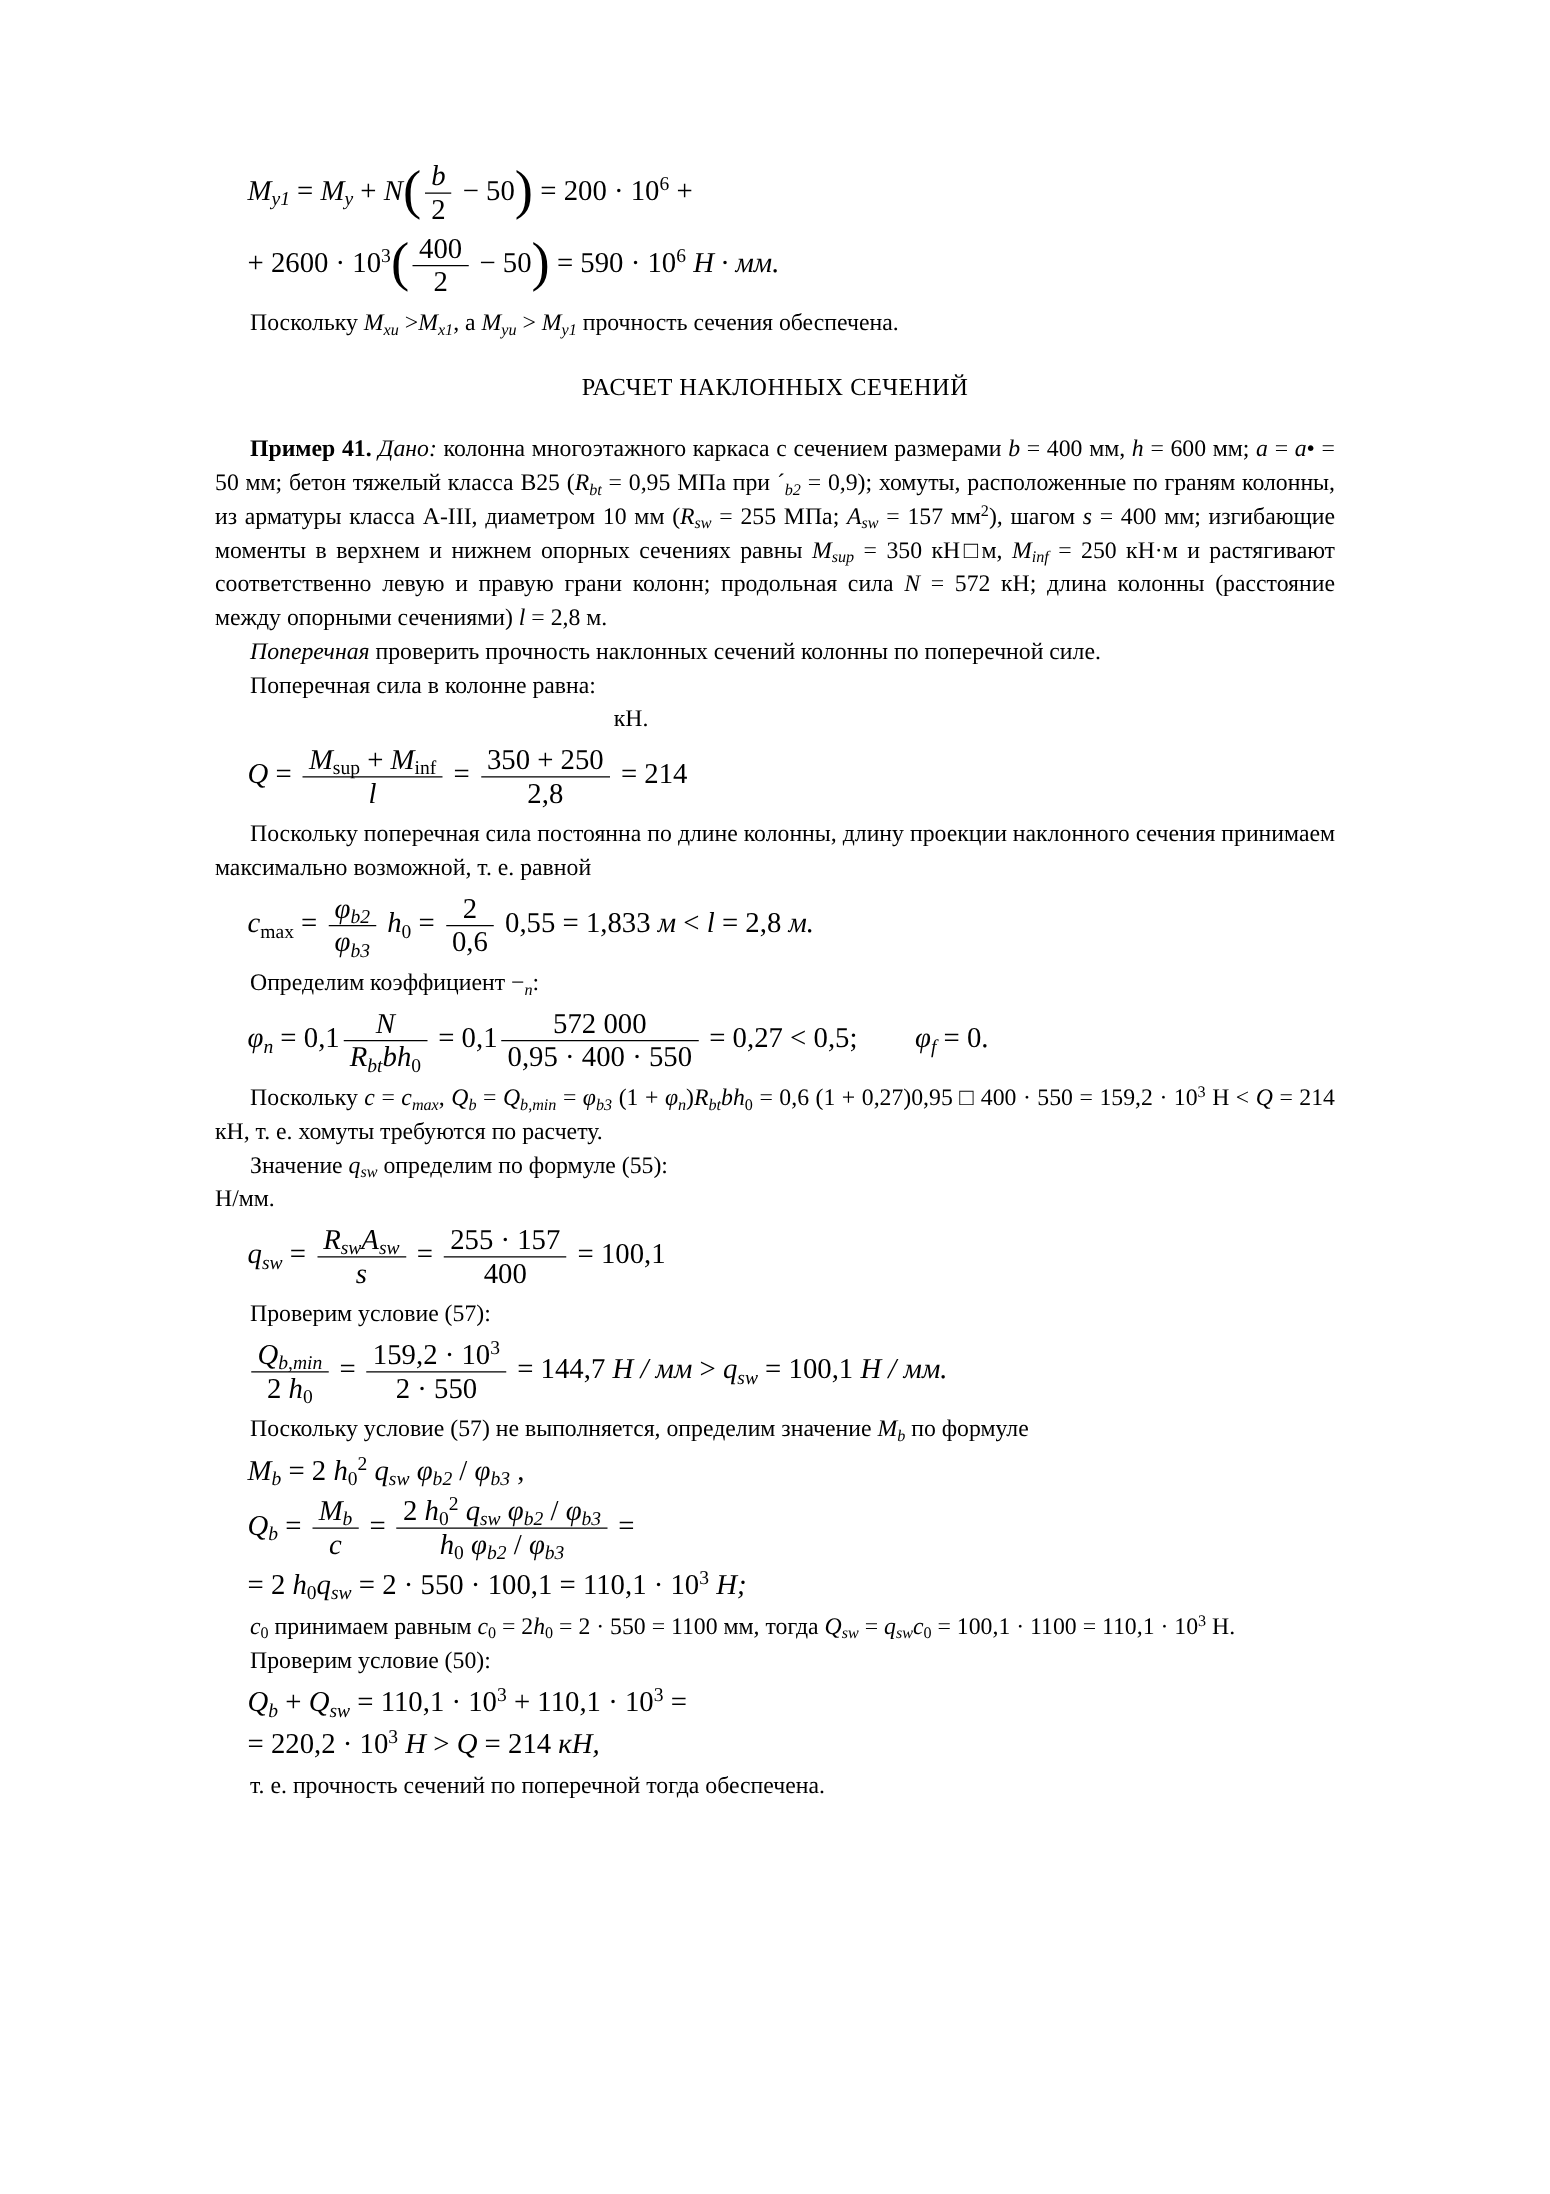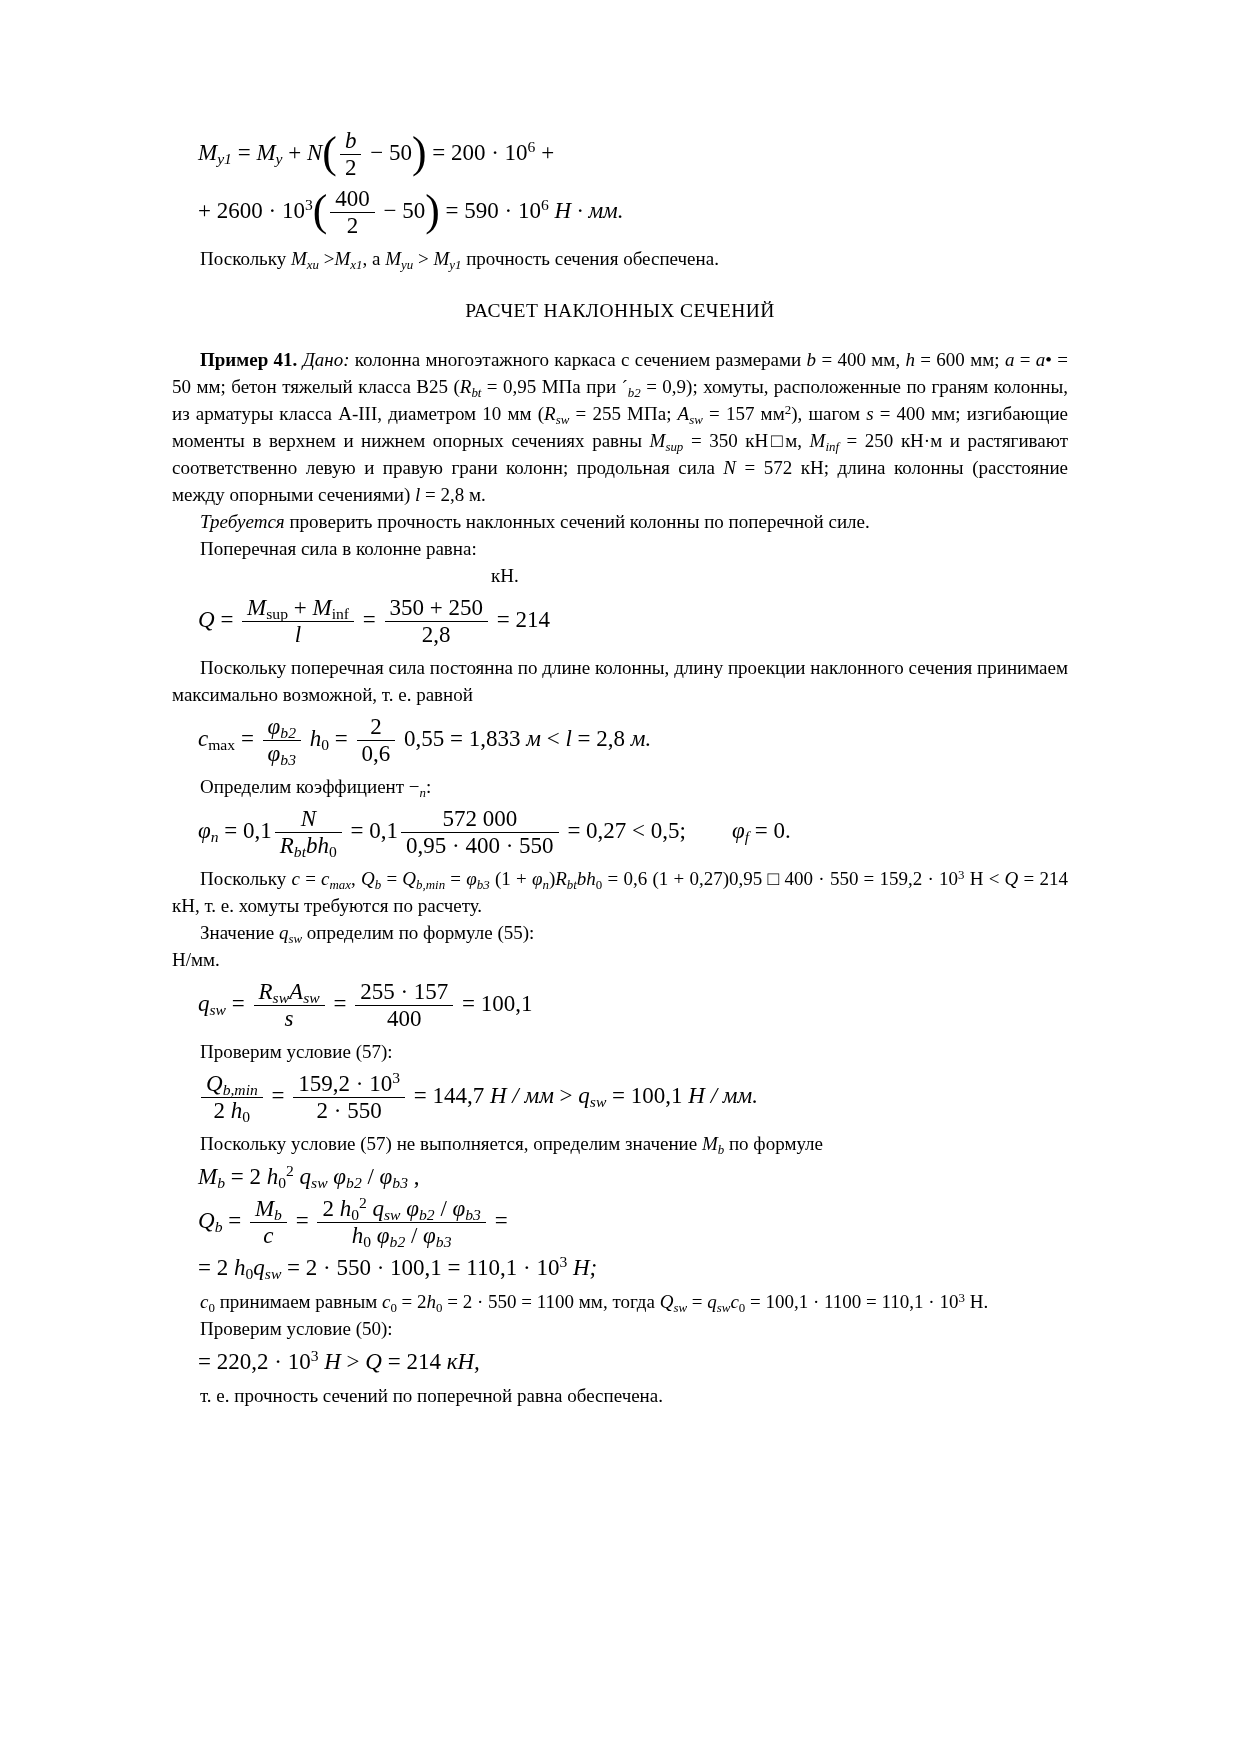--- a/index.html
+++ b/index.html
@@ -43,21 +43,21 @@
 <div class="page">
 
   <div class="formula"><span class="st-i">M</span><span class="st-sub st-i">y1</span><span> = </span><span class="st-i">M</span><span class="st-sub st-i">y</span><span> + </span><span class="st-i">N</span><span class="bigp">(</span><span class="frac"><span class="num"><span class="st-i">b</span></span><span class="den"><span>2</span></span></span><span> − 50</span><span class="bigp">)</span><span> = 200 · 10</span><span class="st-sup">6</span><span> +</span></div>
   <div class="formula"><span>+ 2600 · 10</span><span class="st-sup">3</span><span class="bigp">(</span><span class="frac"><span class="num"><span>400</span></span><span class="den"><span>2</span></span></span><span> − 50</span><span class="bigp">)</span><span> = 590 · 10</span><span class="st-sup">6</span><span>  </span><span class="st-i">Н · мм.</span></div>
 
   <p class="ind"><span>Поскольку </span><span class="st-i">M</span><span class="st-sub st-i">xu</span><span> &gt;</span><span class="st-i">M</span><span class="st-sub st-i">x1</span><span>, а </span><span class="st-i">M</span><span class="st-sub st-i">yu</span><span> &gt; </span><span class="st-i">M</span><span class="st-sub st-i">y1</span><span> прочность сечения обеспечена.</span></p>
 
   <h2 class="heading">РАСЧЕТ НАКЛОННЫХ СЕЧЕНИЙ</h2>
 
   <p class="ind"><span class="st-b">Пример 41. </span><span class="st-i">Дано:</span><span> колонна многоэтажного каркаса с сечением размерами </span><span class="st-i">b</span><span> = 400 мм, </span><span class="st-i">h</span><span> = 600 мм; </span><span class="st-i">a</span><span> = </span><span class="st-i">a</span><span>•</span><span> = 50 мм; бетон тяжелый класса В25 (</span><span class="st-i">R</span><span class="st-sub st-i">bt</span><span> = 0,95 МПа при </span><span>´</span><span class="st-sub st-i">b2</span><span> = 0,9); хомуты, расположенные по граням колонны, из арматуры класса А-III, диаметром 10 мм (</span><span class="st-i">R</span><span class="st-sub st-i">sw</span><span> = 255 МПа; </span><span class="st-i">A</span><span class="st-sub st-i">sw</span><span> = 157 мм</span><span class="st-sup">2</span><span>), шагом </span><span class="st-i">s</span><span> = 400 мм; изгибающие моменты в верхнем и нижнем опорных сечениях равны </span><span class="st-i">M</span><span class="st-sub st-i">sup</span><span> = 350 кН□м, </span><span class="st-i">M</span><span class="st-sub st-i">inf</span><span> = 250 кН·м и растягивают соответственно левую и правую грани колонн; продольная сила </span><span class="st-i">N</span><span> = 572 кН; длина колонны (расстояние между опорными сечениями) </span><span class="st-i">l</span><span> = 2,8 м.</span></p>
-  <p class="ind"><span class="st-i">Требуется</span><span> проверить прочность наклонных сечений колонны по поперечной силе.</span></p>
+  <p class="ind"><span class="st-i">Поперечная</span><span> проверить прочность наклонных сечений колонны по поперечной силе.</span></p>
   <p class="ind"><span>Поперечная сила в колонне равна:</span></p>
 
   <div class="unit unit-kn">кН.</div>
   <div class="formula"><span class="st-i">Q</span><span> = </span><span class="frac"><span class="num"><span class="st-i">M</span><span class="st-sub">sup</span><span> + </span><span class="st-i">M</span><span class="st-sub">inf</span></span><span class="den"><span class="st-i">l</span></span></span><span> = </span><span class="frac"><span class="num"><span>350 + 250</span></span><span class="den"><span>2,8</span></span></span><span> = 214</span></div>
 
   <p class="ind"><span>Поскольку поперечная сила постоянна по длине колонны, длину проекции наклонного сечения принимаем максимально возможной, т. е. равной</span></p>
   <div class="formula"><span class="st-i">c</span><span class="st-sub">max</span><span> = </span><span class="frac"><span class="num"><span class="st-i">φ</span><span class="st-sub st-i">b2</span></span><span class="den"><span class="st-i">φ</span><span class="st-sub st-i">b3</span></span></span><span> </span><span class="st-i">h</span><span class="st-sub">0</span><span> = </span><span class="frac"><span class="num"><span>2</span></span><span class="den"><span>0,6</span></span></span><span> 0,55 = 1,833 </span><span class="st-i">м</span><span> &lt; </span><span class="st-i">l</span><span> = 2,8 </span><span class="st-i">м.</span></div>
 
   <p class="ind"><span>Определим коэффициент −</span><span class="st-sub st-i">n</span><span>:</span></p>
   <div class="formula"><span class="st-i">φ</span><span class="st-sub st-i">n</span><span> = 0,1</span><span class="frac"><span class="num"><span class="st-i">N</span></span><span class="den"><span class="st-i">R</span><span class="st-sub st-i">bt</span><span class="st-i">b</span><span class="st-i">h</span><span class="st-sub">0</span></span></span><span> = 0,1</span><span class="frac"><span class="num"><span>572 000</span></span><span class="den"><span>0,95 · 400 · 550</span></span></span><span> = 0,27 &lt; 0,5;</span><span>  </span><span class="st-i">φ</span><span class="st-sub st-i">f</span><span> = 0.</span></div>
@@ -73,17 +73,18 @@
 
   <p class="ind"><span>Поскольку условие (57) не выполняется, определим значение </span><span class="st-i">M</span><span class="st-sub st-i">b</span><span> по формуле</span></p>
   <div class="formula"><span class="st-i">M</span><span class="st-sub st-i">b</span><span> = 2 </span><span class="st-i">h</span><span class="st-sub">0</span><span class="st-sup">2</span><span> </span><span class="st-i">q</span><span class="st-sub st-i">sw</span><span> </span><span class="st-i">φ</span><span class="st-sub st-i">b2</span><span> / </span><span class="st-i">φ</span><span class="st-sub st-i">b3</span><span> ,</span></div>
 
   <div class="formula"><span class="st-i">Q</span><span class="st-sub st-i">b</span><span> = </span><span class="frac"><span class="num"><span class="st-i">M</span><span class="st-sub st-i">b</span></span><span class="den"><span class="st-i">c</span></span></span><span> = </span><span class="frac"><span class="num"><span>2 </span><span class="st-i">h</span><span class="st-sub">0</span><span class="st-sup">2</span><span> </span><span class="st-i">q</span><span class="st-sub st-i">sw</span><span> </span><span class="st-i">φ</span><span class="st-sub st-i">b2</span><span> / </span><span class="st-i">φ</span><span class="st-sub st-i">b3</span></span><span class="den"><span class="st-i">h</span><span class="st-sub">0</span><span> </span><span class="st-i">φ</span><span class="st-sub st-i">b2</span><span> / </span><span class="st-i">φ</span><span class="st-sub st-i">b3</span></span></span><span> =</span></div>
   <div class="formula"><span>= 2 </span><span class="st-i">h</span><span class="st-sub">0</span><span class="st-i">q</span><span class="st-sub st-i">sw</span><span> = 2 · 550 · 100,1 = 110,1 · 10</span><span class="st-sup">3</span><span>  </span><span class="st-i">Н;</span></div>
 
   <p class="ind"><span class="st-i">c</span><span class="st-sub">0</span><span> принимаем равным </span><span class="st-i">c</span><span class="st-sub">0</span><span> = 2</span><span class="st-i">h</span><span class="st-sub">0</span><span> = 2 · 550 = 1100 мм, тогда </span><span class="st-i">Q</span><span class="st-sub st-i">sw</span><span> = </span><span class="st-i">q</span><span class="st-sub st-i">sw</span><span class="st-i">c</span><span class="st-sub">0</span><span> = 100,1 · 1100 = 110,1 · 10</span><span class="st-sup">3</span><span> Н.</span></p>
   <p class="ind"><span>Проверим условие (50):</span></p>
 
+  <div class="formula"><span class="st-i">Q</span><span class="st-sub st-i">b</span><span> + </span><span class="st-i">Q</span><span class="st-sub st-i">sw</span><span> = 110,1 · 10</span><span class="st-sup">3</span><span> + 110,1 · 10</span><span class="st-sup">3</span><span> =</span></div>
   <div class="formula"><span>= 220,2 · 10</span><span class="st-sup">3</span><span>  </span><span class="st-i">Н</span><span> &gt; </span><span class="st-i">Q</span><span> = 214 </span><span class="st-i">кН,</span></div>
 
-  <p class="ind"><span>т. е. прочность сечений по поперечной равна обеспечена.</span></p>
+  <p class="ind"><span>т. е. прочность сечений по поперечной тогда обеспечена.</span></p>
 
 </div>
 
 </body></html>

